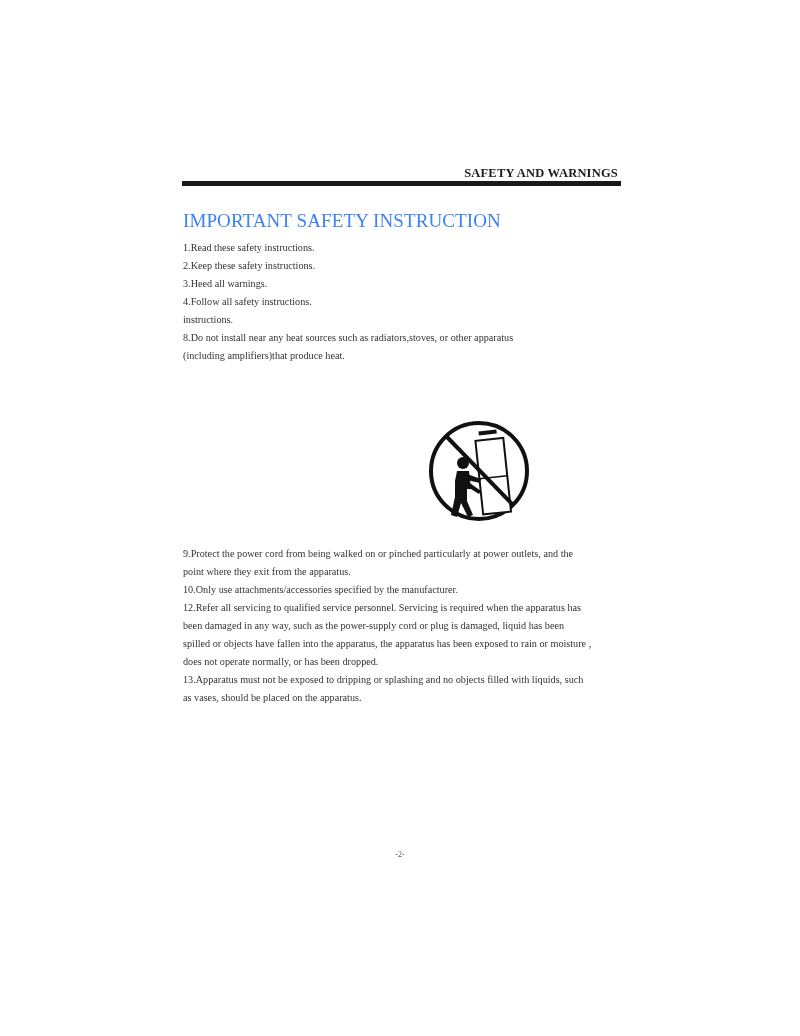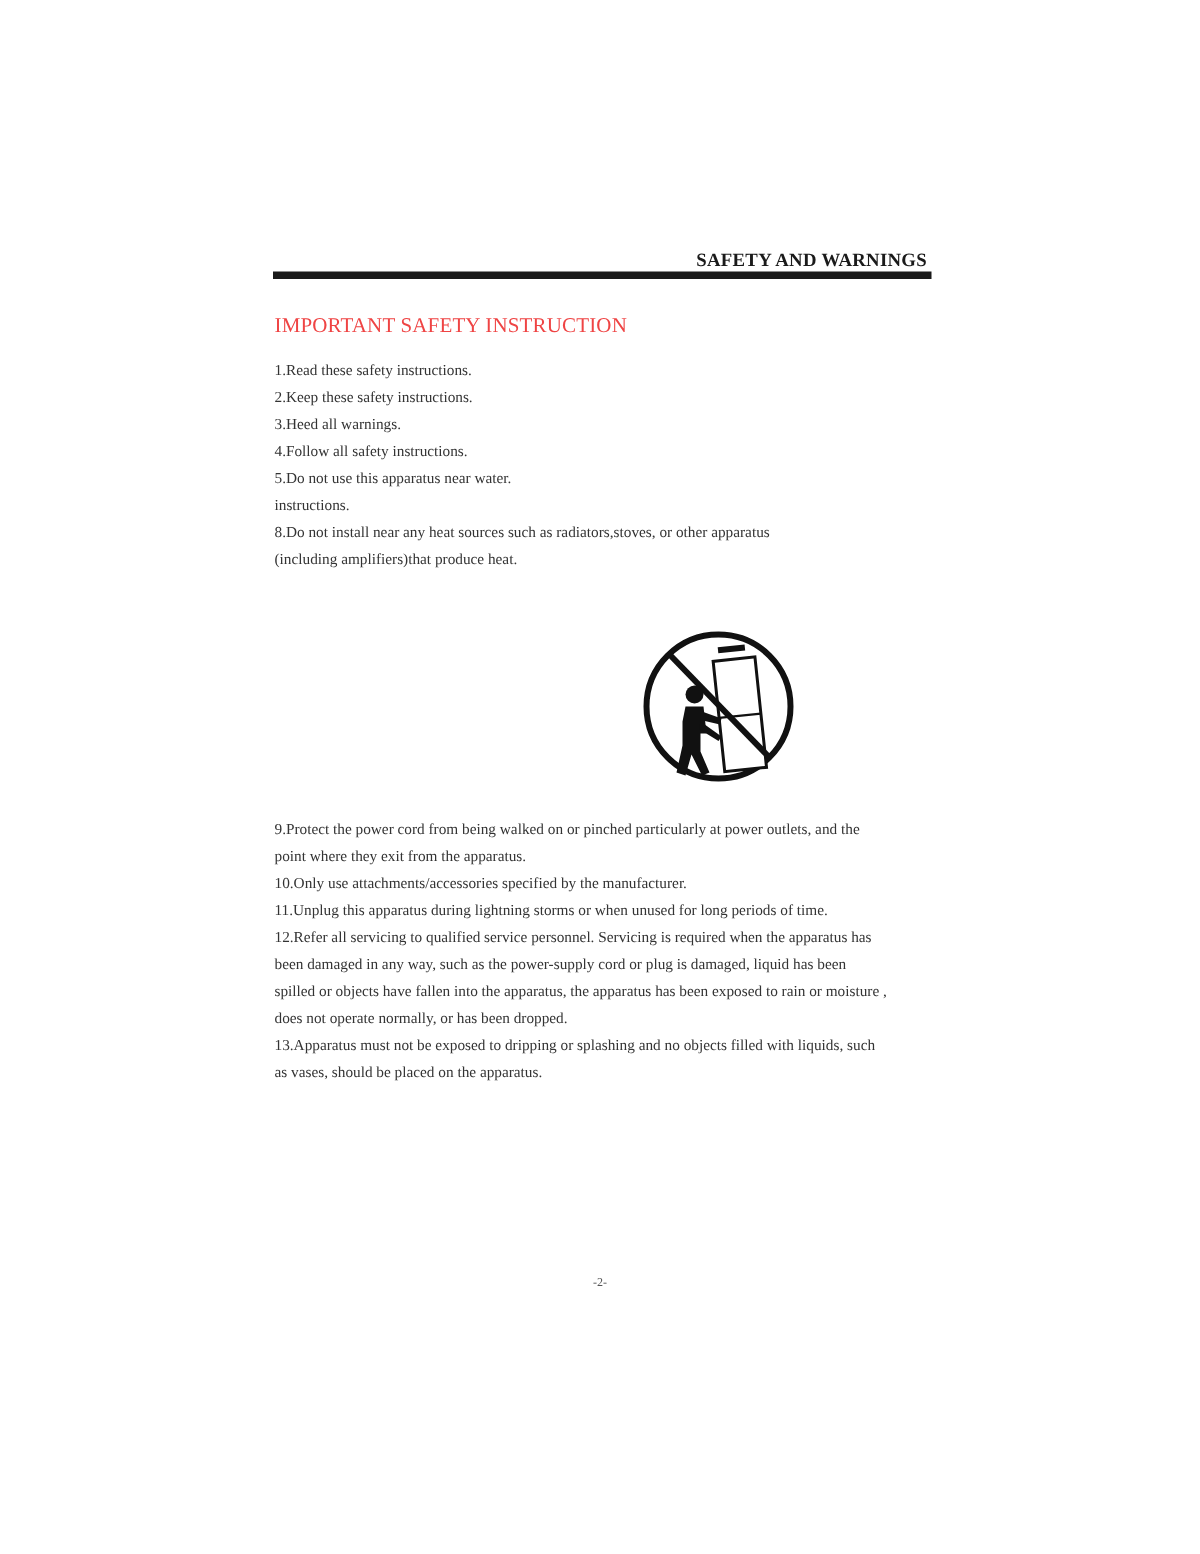--- a/index.html
+++ b/index.html
@@ -1,42 +1,41 @@
 <!DOCTYPE html>
 <html><head>
 <meta charset="utf-8">
 <style>
   html, body { margin: 0; padding: 0; background: #ffffff; }
   body { width: 800px; height: 1036px; position: relative; overflow: hidden;
          font-family: "Liberation Serif", "DejaVu Serif", serif; color: #2a2a2a; }
   .section-title { position: absolute; top: 166px; right: 182px; font-size: 12.5px;
          font-weight: bold; letter-spacing: 0.2px; color: #1a1a1a; }
   .rule { position: absolute; left: 182px; top: 181px; width: 439px; height: 5px; background: #1a1a1a; }
-  .heading { position: absolute; left: 183px; top: 210px; font-size: 14px; color: #ef4444; letter-spacing: 0.1px; }
+  .heading { position: absolute; left: 183px; top: 210px; font-size: 19px; color: #3b82f6; letter-spacing: 0.1px; }
   .list { position: absolute; left: 183px; width: 440px; font-size: 10.2px; line-height: 18px; color: #333; }
   .list .line { white-space: nowrap; }
   #list-a { top: 239px; }
   #list-b { top: 545px; }
   .illustration { position: absolute; left: 427px; top: 419px; width: 104px; height: 104px; }
   .page-num { position: absolute; left: 0; width: 800px; top: 850px; text-align: center; font-size: 8px; color: #555; }
 </style>
 </head>
 <body>
 
 <div class="section-title">SAFETY AND WARNINGS</div>
 <div class="rule"></div>
 
 <div class="heading">IMPORTANT SAFETY INSTRUCTION</div>
 
 <div class="list" id="list-a">
   <div class="line">1.Read these safety instructions.</div>
   <div class="line">2.Keep these safety instructions.</div>
   <div class="line">3.Heed all warnings.</div>
   <div class="line">4.Follow all safety instructions.</div>
-  <div class="line">5.Do not use this apparatus near water.</div>
   <div class="line">instructions.</div>
   <div class="line">8.Do not install near any heat sources such as radiators,stoves, or other apparatus</div>
   <div class="line">(including amplifiers)that produce heat.</div>
 </div>
 
 <div class="illustration">
   <svg width="104" height="104" viewBox="0 0 104 104">
     <circle cx="52" cy="52" r="48" fill="none" stroke="#111" stroke-width="4"></circle>
 
     <g transform="rotate(-6 68 55)">
@@ -51,21 +50,20 @@
     <path d="M30 52 L42 52 L44 70 L40 70 L40 82 L46 96 L41 98 L34 84 L30 98 L24 96 L28 78 L28 62 Z" fill="#111"></path>
     <path d="M40 55 L54 60 L53 64 L40 61 Z" fill="#111"></path>
     <path d="M40 62 L54 72 L52 75 L39 67 Z" fill="#111"></path>
   </svg>
 </div>
 
 <div class="list" id="list-b">
   <div class="line">9.Protect the power cord from being walked on or pinched particularly at power outlets, and the</div>
   <div class="line">point where they exit from the apparatus.</div>
   <div class="line">10.Only use attachments/accessories specified by the manufacturer.</div>
-  <div class="line">11.Unplug this apparatus during lightning  storms or when unused for long periods of time.</div>
   <div class="line">12.Refer all servicing to qualified service personnel. Servicing is required when the apparatus has</div>
   <div class="line">been  damaged in any way, such as the power-supply cord or plug is damaged, liquid  has been</div>
   <div class="line">spilled or objects have fallen into the apparatus, the apparatus has been exposed  to rain or moisture ,</div>
   <div class="line">does not operate normally, or has been dropped.</div>
   <div class="line">13.Apparatus must not be exposed to dripping or splashing and no objects  filled with  liquids, such</div>
   <div class="line"> as vases, should be placed on the apparatus.</div>
 </div>
 
 <div class="page-num">-2-</div>
 

